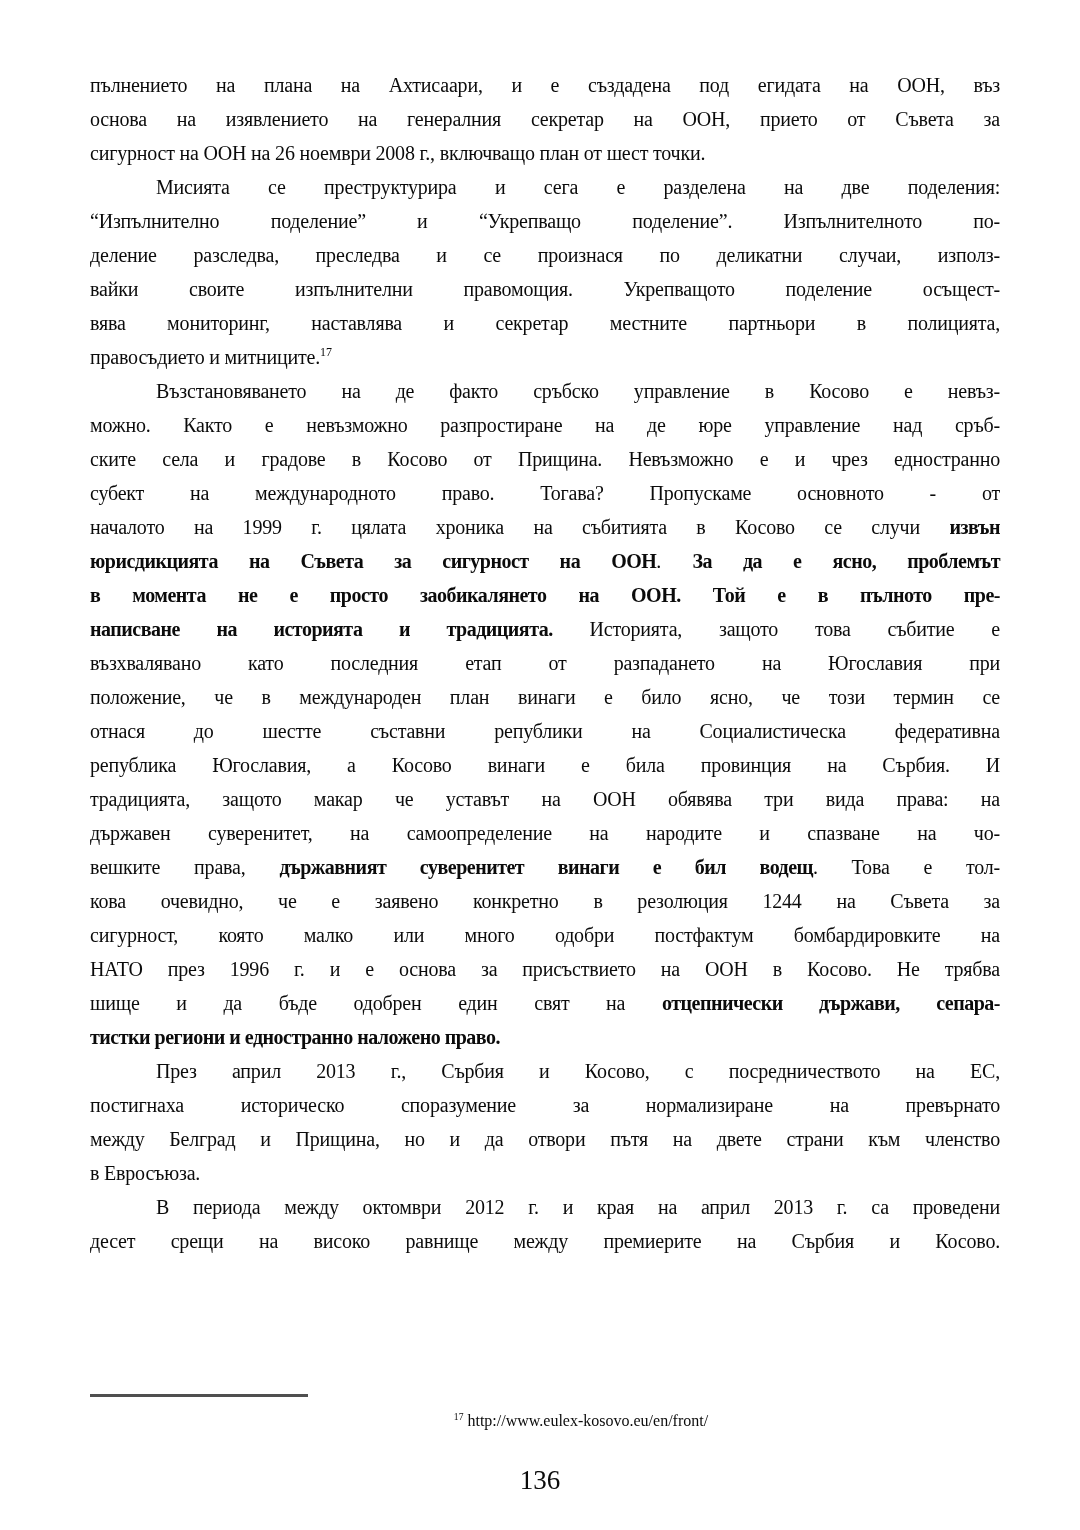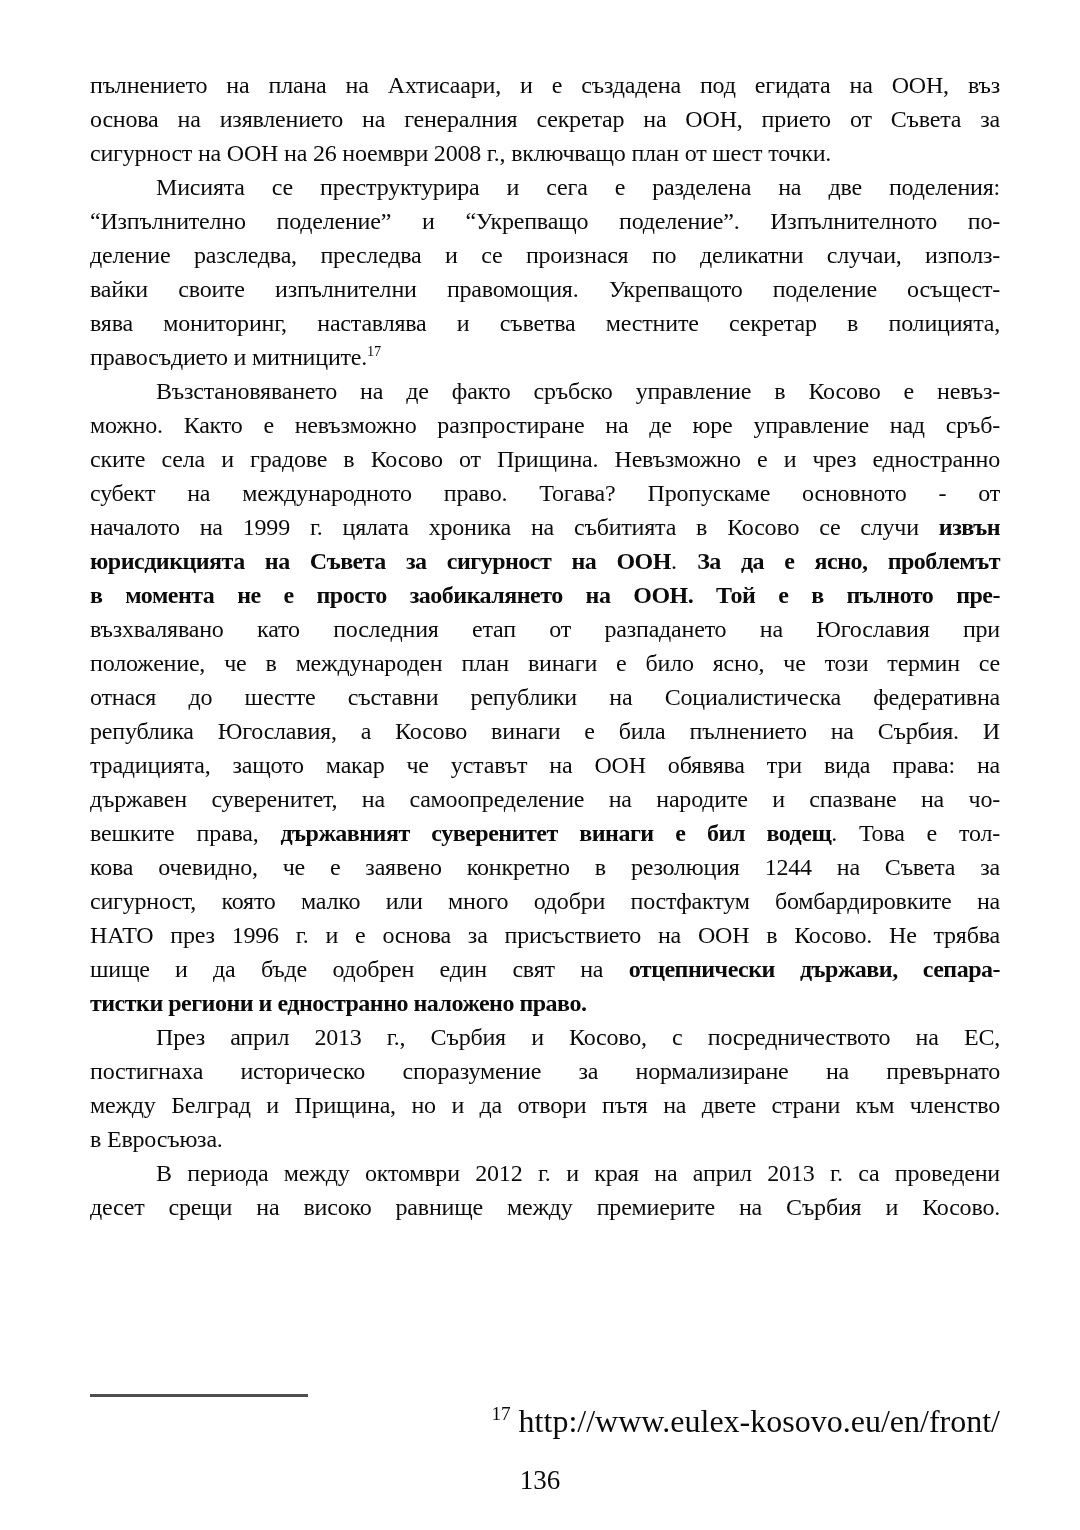--- a/index.html
+++ b/index.html
@@ -16,21 +16,21 @@
     font-family: "Liberation Serif", "DejaVu Serif", serif;
     color: #0b0b0b;
   }
   .body-text {
     position: absolute;
     left: 90px;
     top: 68px;
     width: 910px;
   }
   .line {
-    font-size: 24px;
+    font-size: 20px;
     line-height: 34px;
     letter-spacing: -0.2px;
     text-align: justify;
     text-align-last: justify;
     white-space: normal;
   }
   .line.para-end {
     text-align-last: left;
   }
   .line.indent {
@@ -51,24 +51,24 @@
     top: 1394px;
     width: 218px;
     height: 3px;
     background: #4f4f4f;
   }
   .fn-line {
     position: absolute;
     left: 90px;
     top: 1406px;
     width: 910px;
-    font-size: 32px;
+    font-size: 16px;
     line-height: 30px;
     text-indent: 72px;
-    text-align: right;
+    text-align: center;
   }
   .page-number {
     position: absolute;
     left: 0;
     top: 1464px;
     width: 100%;
     text-align: center;
     font-size: 27px;
     line-height: 32px;
   }
@@ -78,33 +78,34 @@
 
 <div class="page">
   <div class="body-text" id="doc-body">
       <div class="line"><span>пълнението на плана на Ахтисаари, и е създадена под егидата на ООН, въз</span></div>
       <div class="line"><span>основа на изявлението на генералния секретар на ООН, прието от Съвета за</span></div>
       <div class="line para-end"><span>сигурност на ООН на 26 ноември 2008 г., включващо план от шест точки.</span></div>
       <div class="line indent"><span>Мисията се преструктурира и сега е разделена на две поделения:</span></div>
       <div class="line"><span>“Изпълнително поделение” и “Укрепващо поделение”. Изпълнителното по-</span></div>
       <div class="line"><span>деление разследва, преследва и се произнася по деликатни случаи, използ-</span></div>
       <div class="line"><span>вайки своите изпълнителни правомощия. Укрепващото поделение осъщест-</span></div>
-      <div class="line"><span>вява мониторинг, наставлява и съветва местните секретар в полицията,</span></div>
+      <div class="line"><span>вява мониторинг, наставлява и секретар местните партньори в полицията,</span></div>
       <div class="line para-end"><span>правосъдието и митниците.</span><sup>17</sup></div>
       <div class="line indent"><span>Възстановяването на де факто сръбско управление в Косово е невъз-</span></div>
       <div class="line"><span>можно. Както е невъзможно разпростиране на де юре управление над сръб-</span></div>
       <div class="line"><span>ските села и градове в Косово от Прищина. Невъзможно е и чрез едностранно</span></div>
       <div class="line"><span>субект на международното право. Тогава? Пропускаме основното - от</span></div>
       <div class="line"><span>началото на 1999 г. цялата хроника на събитията в Косово се случи </span><span class="b">извън</span></div>
       <div class="line"><span class="b">юрисдикцията на Съвета за сигурност на ООН</span><span>. </span><span class="b">За да е ясно, проблемът</span></div>
       <div class="line"><span class="b">в момента не е просто заобикалянето на ООН. Той е в пълното пре-</span></div>
+      <div class="line"><span class="b">написване на историята и традицията.</span><span> Историята, защото това събитие е</span></div>
       <div class="line"><span>възхвалявано като последния етап от разпадането на Югославия при</span></div>
       <div class="line"><span>положение, че в международен план винаги е било ясно, че този термин се</span></div>
       <div class="line"><span>отнася до шестте съставни републики на Социалистическа федеративна</span></div>
-      <div class="line"><span>република Югославия, а Косово винаги е била пълнението на Сърбия. И</span></div>
+      <div class="line"><span>република Югославия, а Косово винаги е била провинция на Сърбия. И</span></div>
       <div class="line"><span>традицията, защото макар че уставът на ООН обявява три вида права: на</span></div>
       <div class="line"><span>държавен суверенитет, на самоопределение на народите и спазване на чо-</span></div>
       <div class="line"><span>вешките права, </span><span class="b">държавният суверенитет винаги е бил водещ</span><span>. Това е тол-</span></div>
       <div class="line"><span>кова очевидно, че е заявено конкретно в резолюция 1244 на Съвета за</span></div>
       <div class="line"><span>сигурност, която малко или много одобри постфактум бомбардировките на</span></div>
       <div class="line"><span>НАТО през 1996 г. и е основа за присъствието на ООН в Косово. Не трябва</span></div>
       <div class="line"><span>шище и да бъде одобрен един свят на </span><span class="b">отцепнически държави, сепара-</span></div>
       <div class="line para-end"><span class="b">тистки региони и едностранно наложено право.</span></div>
       <div class="line indent"><span>През април 2013 г., Сърбия и Косово, с посредничеството на ЕС,</span></div>
       <div class="line"><span>постигнаха историческо споразумение за нормализиране на превърнато</span></div>

